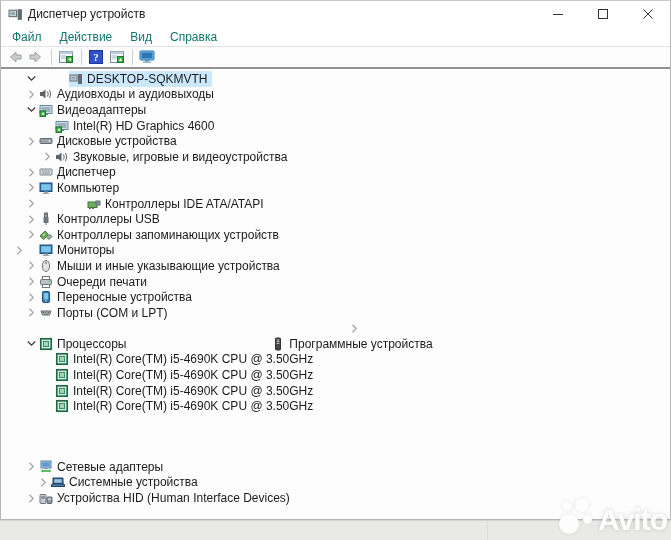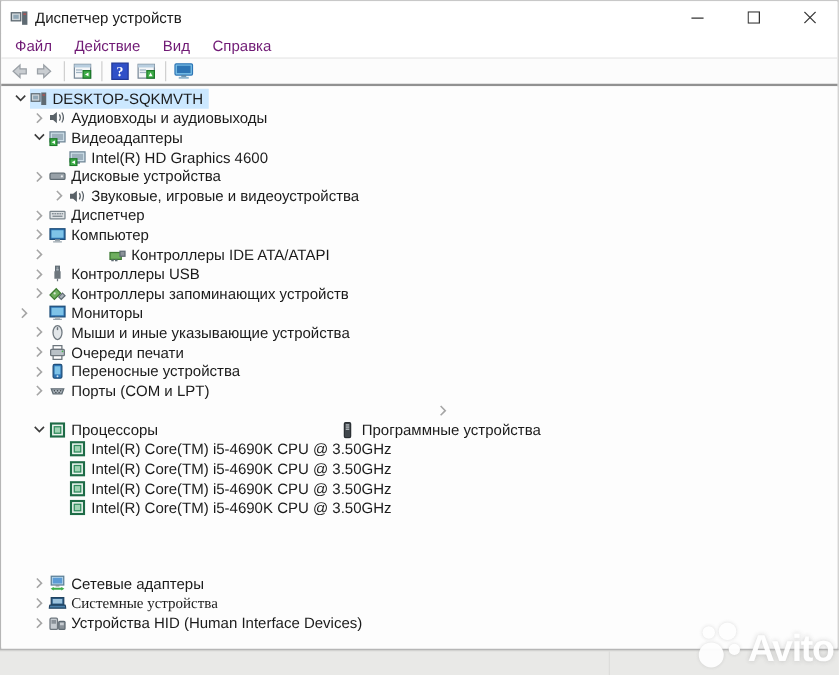--- a/index.html
+++ b/index.html
@@ -13,21 +13,21 @@
 
   .titlebar { height:26px; display:flex; align-items:center; background:#ffffff; padding-left:7px; }
   .titlebar .app-icon { width:15px; height:15px; margin-right:5px; flex:0 0 auto; }
   .titlebar .title-text { font-size:12px; color:#1b1b1b; flex:1 1 auto; }
   .win-controls { display:flex; height:26px; }
   .win-btn { width:45px; height:26px; display:flex; align-items:center; justify-content:center;
              background:transparent; border:none; cursor:default; }
 
   .menubar { height:20px; display:flex; align-items:center; background:#ffffff;
              border-bottom:1px solid #e4e4e4; padding-left:2px; }
-  .menu-item { font-size:12px; color:#701a75; padding:2px 9px; }
+  .menu-item { font-size:12px; color:#0f766e; padding:2px 9px; }
 
   .toolbar { height:22px; display:flex; align-items:center; background:#fcfcfc;
              border-bottom:2px solid #919191; padding-left:4px; }
   .tb-btn { width:20px; height:20px; border:none; background:transparent; display:flex;
             align-items:center; justify-content:center; margin-right:1px; }
   .tb-sep { width:1px; height:16px; background:#d0d0d0; margin:0 4px; }
   .icon svg { display:block; }
 
   
   .content { position:relative; height:449px; background:#fdfdfd; padding-top:2px; overflow:hidden; }
@@ -156,21 +156,21 @@
             <svg viewBox="0 0 16 16" width="16" height="16">
               <rect x="1" y="2" width="14" height="9" rx="1" fill="#7ec3e8" stroke="#2e75b5"></rect>
               <rect x="2.5" y="3.5" width="11" height="6" fill="#2e75b5"></rect>
               <rect x="6" y="11" width="4" height="1.5" fill="#5b87a8"></rect>
               <rect x="4" y="12.5" width="8" height="1.5" fill="#8fb4cd"></rect>
             </svg>
           </span>
         </button>
       </div>
     <div class="content" id="tree">
-        <div class="tree-row" style="padding-left: 7px;">
+        <div class="tree-row" style="padding-left: 22px; gap: 30px;">
           <span class="chev">
             <svg viewBox="0 0 11 11" width="11" height="11">
               <polyline points="1.8,3.5 5.5,7.2 9.2,3.5" fill="none" stroke="#3c3c3c" stroke-width="1.3"></polyline>
             </svg>
           </span>
           <span class="row-core selected">
             <span class="icon tree-ico">
               <svg viewBox="0 0 14 14" width="14" height="14">
                 <rect x="1" y="3" width="7" height="6" fill="#cfd6da" stroke="#5f6b73"></rect>
                 <rect x="2.5" y="4.5" width="4" height="3" fill="#8fa6b5"></rect>
@@ -546,21 +546,21 @@
                 <rect x="3.2" y="2.2" width="7.6" height="4.6" fill="#5b9bd5"></rect>
                 <rect x="5.5" y="8" width="3" height="1.2" fill="#8a9299"></rect>
                 <line x1="3" y1="11" x2="11" y2="11" stroke="#3fae49" stroke-width="1.6"></line>
                 <polygon points="1.5,11 4,9.6 4,12.4" fill="#3fae49"></polygon>
                 <polygon points="12.5,11 10,9.6 10,12.4" fill="#3fae49"></polygon>
               </svg>
             </span>
             <span class="tree-label">Сетевые адаптеры</span>
           </span>
         </div>
-        <div class="tree-row" style="padding-left: 22px; font-family: Liberation Serif, serif;">
+        <div class="tree-row" style="padding-left: 34px;">
           <span class="chev">
             <svg viewBox="0 0 11 11" width="11" height="11">
               <polyline points="3.5,1.8 7.2,5.5 3.5,9.2" fill="none" stroke="#a6a6a6" stroke-width="1.3"></polyline>
             </svg>
           </span>
           <span class="row-core">
             <span class="icon tree-ico">
               <svg viewBox="0 0 14 14" width="14" height="14">
                 <path d="M2 3 h10 v6 H2 Z" fill="#2e5f8a" stroke="#1f4260"></path>
                 <path d="M1 9 h12 l1 2.5 H0 Z" fill="#4a80ab" stroke="#1f4260"></path>

